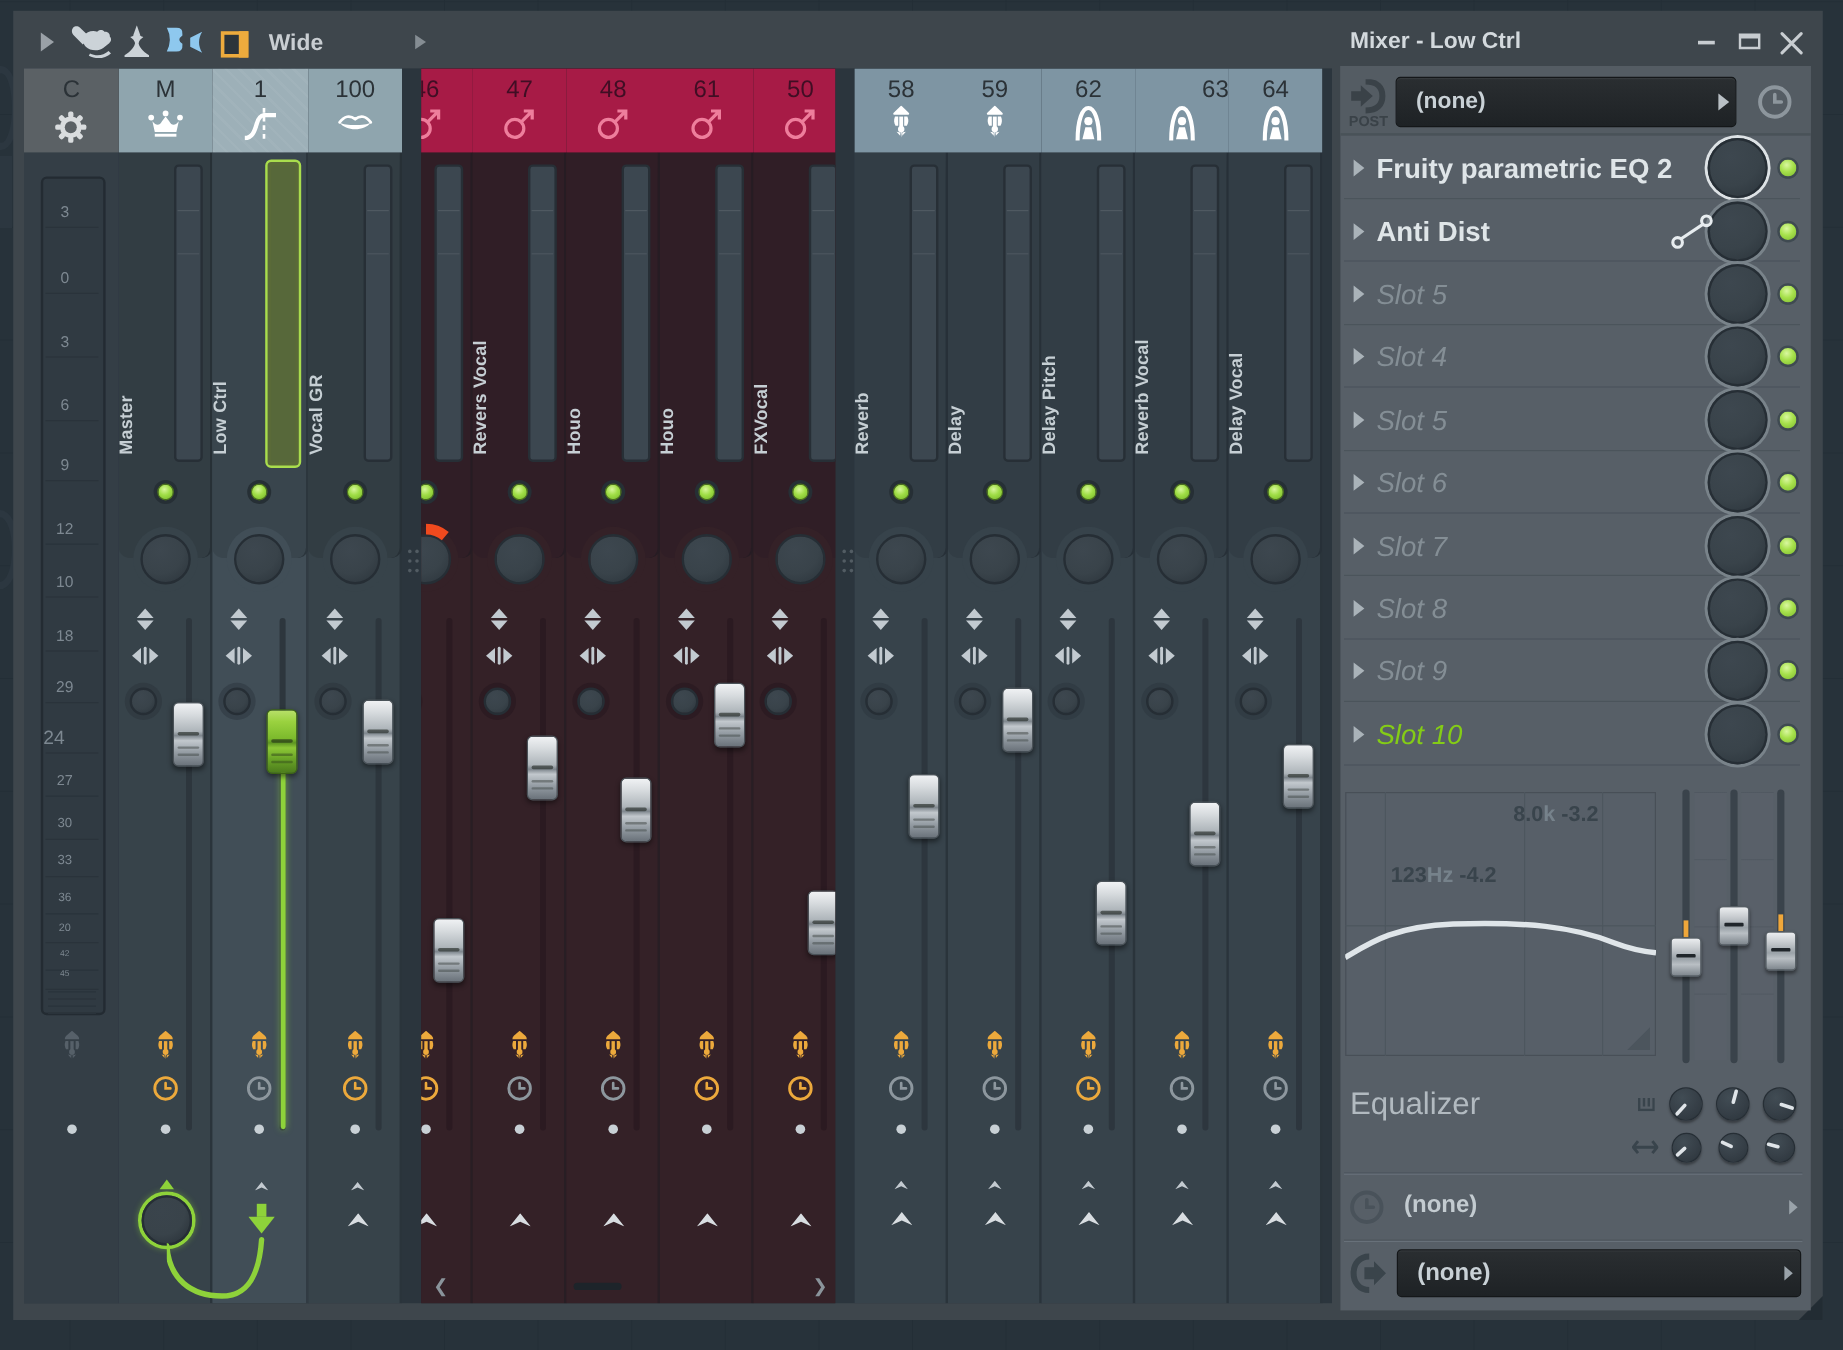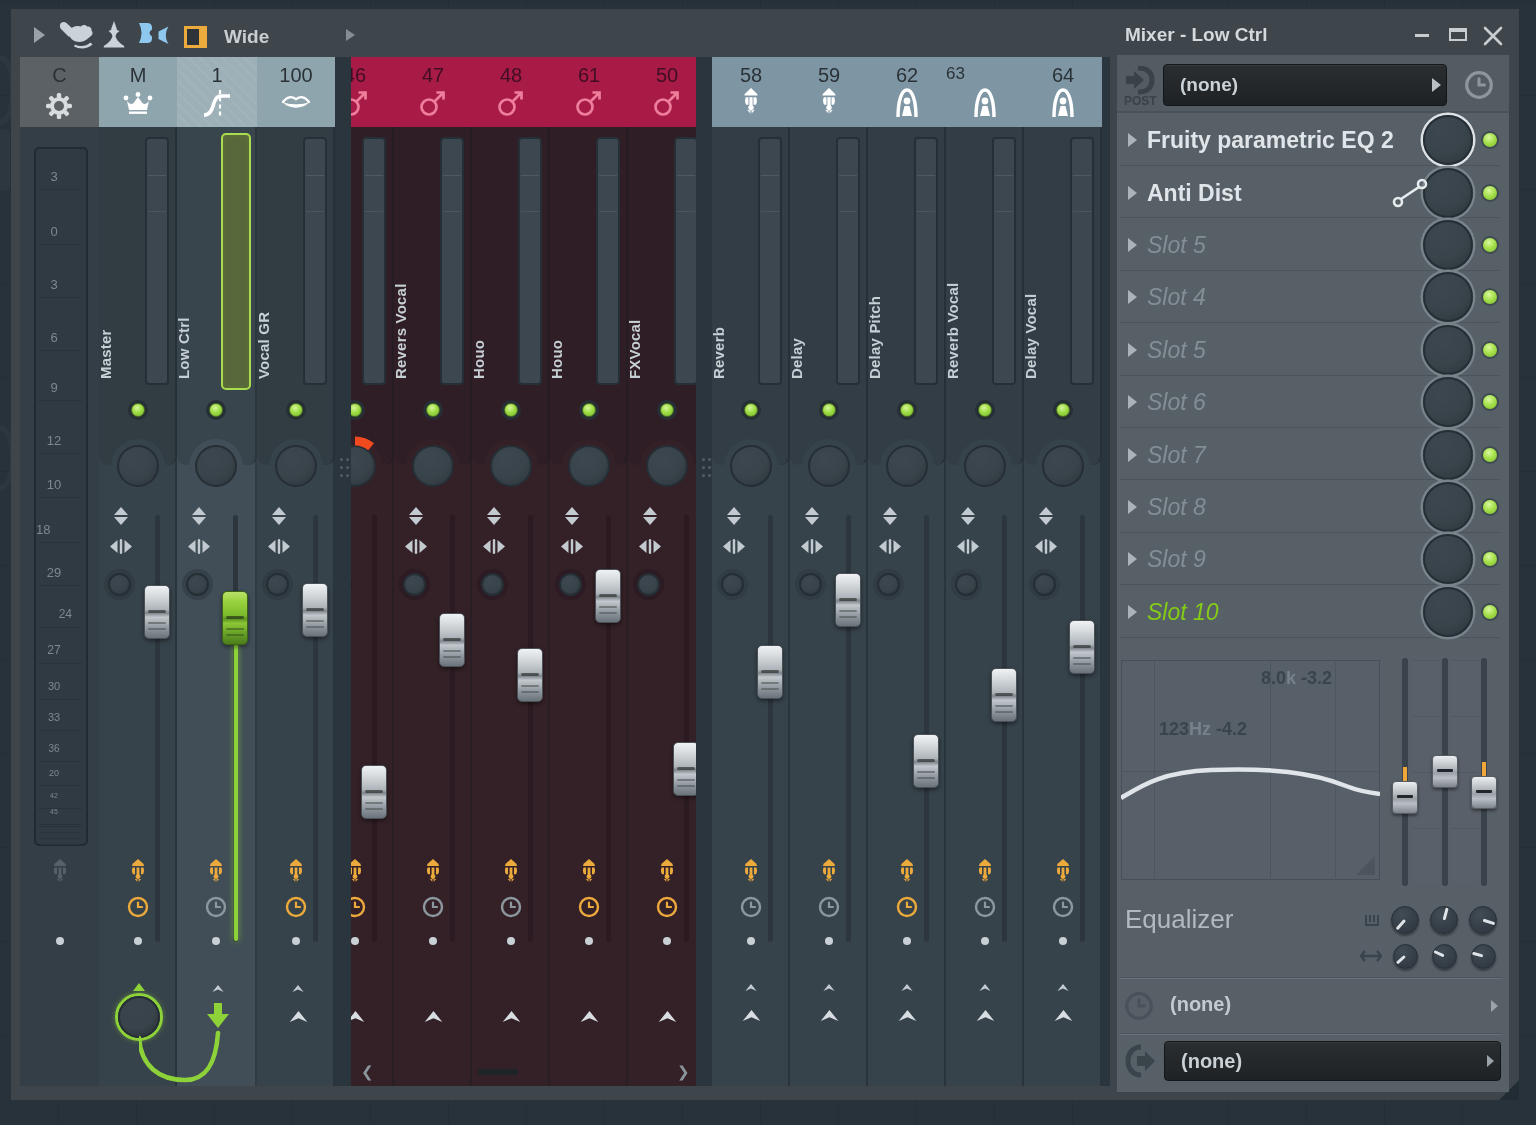--- a/index.html
+++ b/index.html
@@ -80,25 +80,25 @@
 <div class="abs" style="left:36px;top:277px;width:36px;text-align:center;font-size:13px;color:#7d8891">3</div>
 <div class="abs" style="left:38px;top:297px;width:44px;height:1px;background:#2a333b"></div>
 <div class="abs" style="left:36px;top:330px;width:36px;text-align:center;font-size:13px;color:#7d8891">6</div>
 <div class="abs" style="left:38px;top:350px;width:44px;height:1px;background:#2a333b"></div>
 <div class="abs" style="left:36px;top:380px;width:36px;text-align:center;font-size:13px;color:#7d8891">9</div>
 <div class="abs" style="left:38px;top:400px;width:44px;height:1px;background:#2a333b"></div>
 <div class="abs" style="left:36px;top:433px;width:36px;text-align:center;font-size:13px;color:#7d8891">12</div>
 <div class="abs" style="left:38px;top:453px;width:44px;height:1px;background:#2a333b"></div>
 <div class="abs" style="left:36px;top:477px;width:36px;text-align:center;font-size:13px;color:#7d8891">10</div>
 <div class="abs" style="left:38px;top:497px;width:44px;height:1px;background:#2a333b"></div>
-<div class="abs" style="left:36px;top:522px;width:36px;font-size:13px;color:#7d8891">18</div>
+<div class="abs" style="left:36px;top:522px;width:36px;text-align:center;font-size:13px;color:#7d8891">18</div>
 <div class="abs" style="left:38px;top:542px;width:44px;height:1px;background:#2a333b"></div>
 <div class="abs" style="left:36px;top:565px;width:36px;text-align:center;font-size:13px;color:#7d8891">29</div>
 <div class="abs" style="left:38px;top:585px;width:44px;height:1px;background:#2a333b"></div>
-<div class="abs" style="left:36px;top:607px;width:36px;text-align:right;font-size:12px;color:#7d8891">24</div>
+<div class="abs" style="left:36px;top:607px;width:36px;text-align:left;font-size:16px;color:#7d8891">24</div>
 <div class="abs" style="left:38px;top:627px;width:44px;height:1px;background:#2a333b"></div>
 <div class="abs" style="left:36px;top:643px;width:36px;text-align:center;font-size:12px;color:#7d8891">27</div>
 <div class="abs" style="left:38px;top:663px;width:44px;height:1px;background:#2a333b"></div>
 <div class="abs" style="left:36px;top:680px;width:36px;text-align:center;font-size:11px;color:#7d8891">30</div>
 <div class="abs" style="left:38px;top:699px;width:44px;height:1px;background:#2a333b"></div>
 <div class="abs" style="left:36px;top:711px;width:36px;text-align:center;font-size:11px;color:#7d8891">33</div>
 <div class="abs" style="left:38px;top:730px;width:44px;height:1px;background:#2a333b"></div>
 <div class="abs" style="left:36px;top:743px;width:36px;text-align:center;font-size:10px;color:#7d8891">36</div>
 <div class="abs" style="left:38px;top:761px;width:44px;height:1px;background:#2a333b"></div>
 <div class="abs" style="left:36px;top:768px;width:36px;text-align:center;font-size:9px;color:#7d8891">20</div>
@@ -717,21 +717,21 @@
     <div class="abs" style="left:191px;top:880px;width:8px;height:8px;border-radius:50%;background:#c8d0d5"></div>
     <svg width="12" height="7" viewBox="0 0 16 10" style="position:absolute;left:189.0px;top:926.5px">
 <path d="M8 0 L16 10 L8 6.5 L0 10 Z" fill="#c3cad0"></path>
     </svg>
     <svg width="19" height="11" viewBox="0 0 16 10" style="position:absolute;left:185.5px;top:952.5px">
 <path d="M8 0 L16 10 L8 6.5 L0 10 Z" fill="#d8dde1"></path>
     </svg>
 <div class="abs" style="left:234px;top:70px;width:78px;height:959px;background:#37434b;border-right:2px solid rgba(20,26,31,.35)"></div>
     <div class="abs" style="left:234px;top:70px;width:78px;height:338px;background:#323d45;border-radius:0 0 9px 9px;border-right:2px solid rgba(20,26,31,.35)"></div>
     <div class="abs" style="left:234px;top:0;width:78px;height:70px;background:#7e95a3"></div>
-    <div class="abs" style="left:234px;top:7px;width:78px;text-align:left;font-size:17px;color:#2b3237">63</div>
+    <div class="abs" style="left:234px;top:7px;width:78px;text-align:right;font-size:20px;color:#2b3237">63</div>
     <div class="abs" style="left:234px;top:0">
       <svg width="26" height="30" viewBox="0 0 26 30" style="position:absolute;left:26px;top:31px">
 <path d="M4 29 C4 12 8 2 13 2 C18 2 22 12 22 29" fill="none" stroke="#fff" stroke-width="3.4"></path>
 <circle cx="13" cy="13" r="3.4" fill="#fff"></circle>
 <path d="M10.5 18 L15.5 18 L18 28 L8 28 Z" fill="#fff"></path>
       </svg>
     </div>
     <div class="abs" style="left:280px;top:80px;width:24px;height:248px;background:#3c4750;border:2px solid #272f36;border-radius:4px"></div>
     <div class="abs" style="left:283px;top:118px;width:18px;height:1px;background:rgba(255,255,255,.10)"></div>
     <div class="abs" style="left:283px;top:154px;width:18px;height:1px;background:rgba(255,255,255,.08)"></div>

